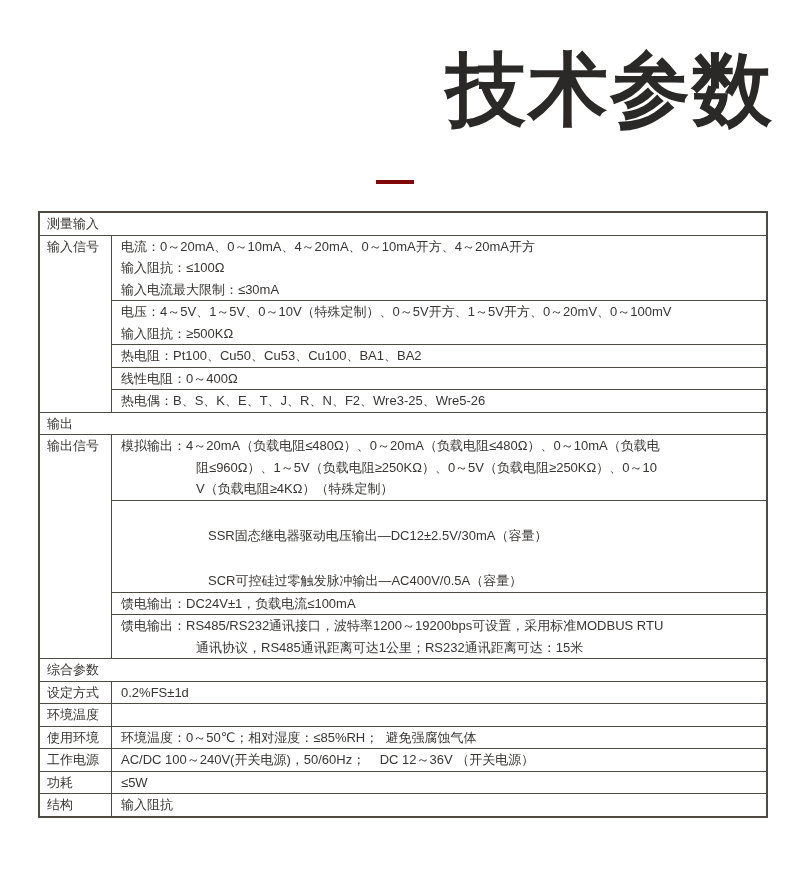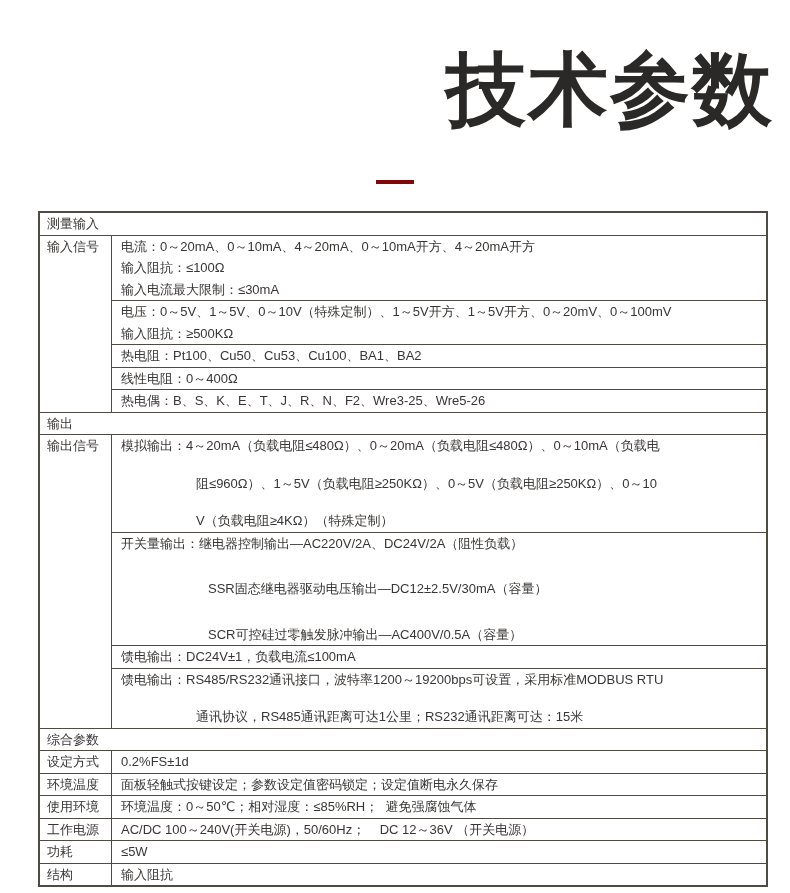--- a/index.html
+++ b/index.html
@@ -53,21 +53,21 @@
     line-height:21.5px;
     white-space:pre-wrap;
   }
   .row-value{flex:1;min-width:0;}
   .group + .group{border-top:1.5px solid var(--bc);}
   .line{
     line-height:21.5px;
     padding:0 5px 0 9px;
     white-space:pre-wrap;
   }
-  .ind-74{padding-left:84px;margin-top:16px;}
+  .ind-74{padding-left:84px;}
   .ind-86{padding-left:96px;margin-top:24px;}
 </style>
 </head>
 <body>
 
 <div class="page">
 
   <h1 class="title">技术参数</h1>
 
   <div class="divider"></div>
@@ -78,21 +78,21 @@
 
     <div class="row">
       <div class="row-label">输入信号</div>
       <div class="row-value">
         <div class="group">
           <div class="line">电流：0～20mA、0～10mA、4～20mA、0～10mA开方、4～20mA开方</div>
           <div class="line">输入阻抗：≤100Ω</div>
           <div class="line">输入电流最大限制：≤30mA</div>
         </div>
         <div class="group">
-          <div class="line">电压：0～5V、1～5V、0～10V（特殊定制）、1～5V开方、1～5V开方、0～20mV、0～100mV</div>
+          <div class="line">电压：4～5V、1～5V、0～10V（特殊定制）、0～5V开方、1～5V开方、0～20mV、0～100mV</div>
           <div class="line">输入阻抗：≥500KΩ</div>
         </div>
         <div class="group">
           <div class="line">热电阻：Pt100、Cu50、Cu53、Cu100、BA1、BA2</div>
         </div>
         <div class="group">
           <div class="line">线性电阻：0～400Ω</div>
         </div>
         <div class="group">
           <div class="line">热电偶：B、S、K、E、T、J、R、N、F2、Wre3-25、Wre5-26</div>
@@ -104,21 +104,20 @@
 
     <div class="row">
       <div class="row-label">输出信号</div>
       <div class="row-value">
         <div class="group">
           <div class="line">模拟输出：4～20mA（负载电阻≤480Ω）、0～20mA（负载电阻≤480Ω）、0～10mA（负载电</div>
           <div class="line ind-74">阻≤960Ω）、1～5V（负载电阻≥250KΩ）、0～5V（负载电阻≥250KΩ）、0～10</div>
           <div class="line ind-74">V（负载电阻≥4KΩ）（特殊定制）</div>
         </div>
         <div class="group">
-          <div class="line">开关量输出：继电器控制输出—AC220V/2A、DC24V/2A（阻性负载）</div>
           <div class="line ind-86">SSR固态继电器驱动电压输出—DC12±2.5V/30mA（容量）</div>
           <div class="line ind-86">SCR可控硅过零触发脉冲输出—AC400V/0.5A（容量）</div>
         </div>
         <div class="group">
           <div class="line">馈电输出：DC24V±1，负载电流≤100mA</div>
         </div>
         <div class="group">
           <div class="line">馈电输出：RS485/RS232通讯接口，波特率1200～19200bps可设置，采用标准MODBUS RTU</div>
           <div class="line ind-74">通讯协议，RS485通讯距离可达1公里；RS232通讯距离可达：15米</div>
         </div>
@@ -131,25 +130,20 @@
       <div class="row-label">设定方式</div>
       <div class="row-value">
         <div class="group">
           <div class="line">0.2%FS±1d</div>
         </div>
       </div>
     </div>
 
     <div class="row">
       <div class="row-label">环境温度</div>
-      <div class="row-value">
-        <div class="group">
-          <div class="line">面板轻触式按键设定；参数设定值密码锁定；设定值断电永久保存</div>
-        </div>
-      </div>
     </div>
 
 
     <div class="row">
       <div class="row-label">使用环境</div>
       <div class="row-value">
         <div class="group">
           <div class="line">环境温度：0～50℃；相对湿度：≤85%RH；  避免强腐蚀气体</div>
         </div>
       </div>

